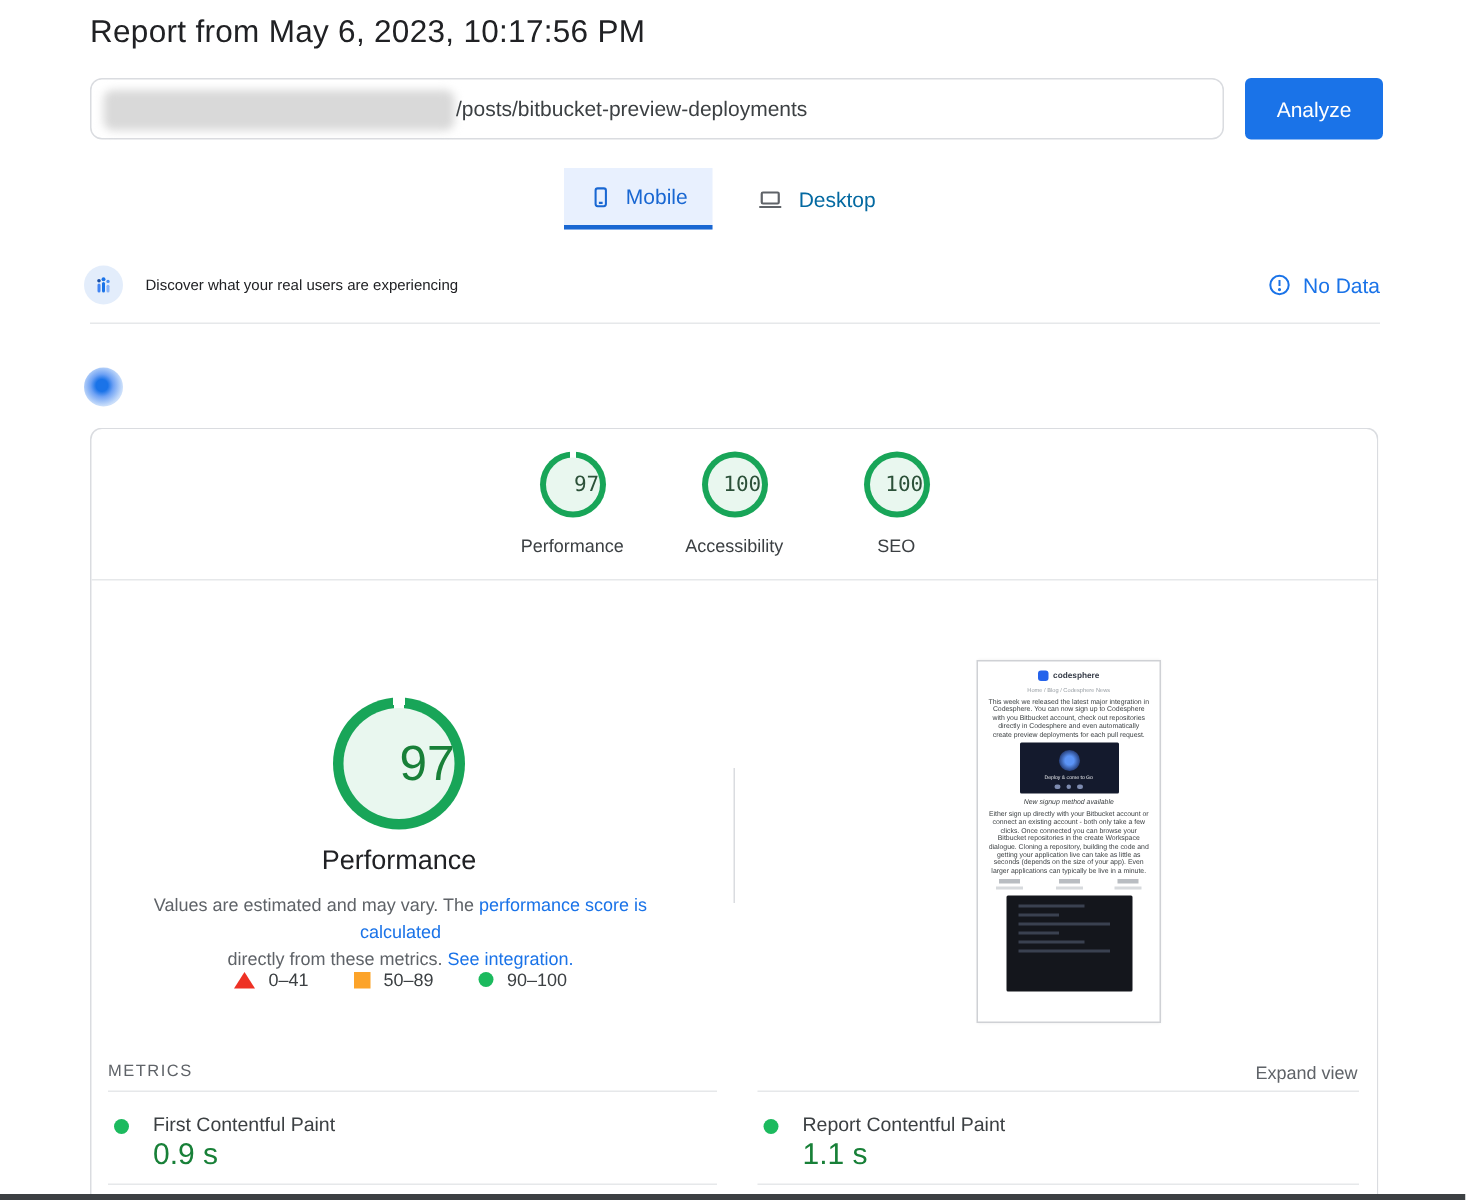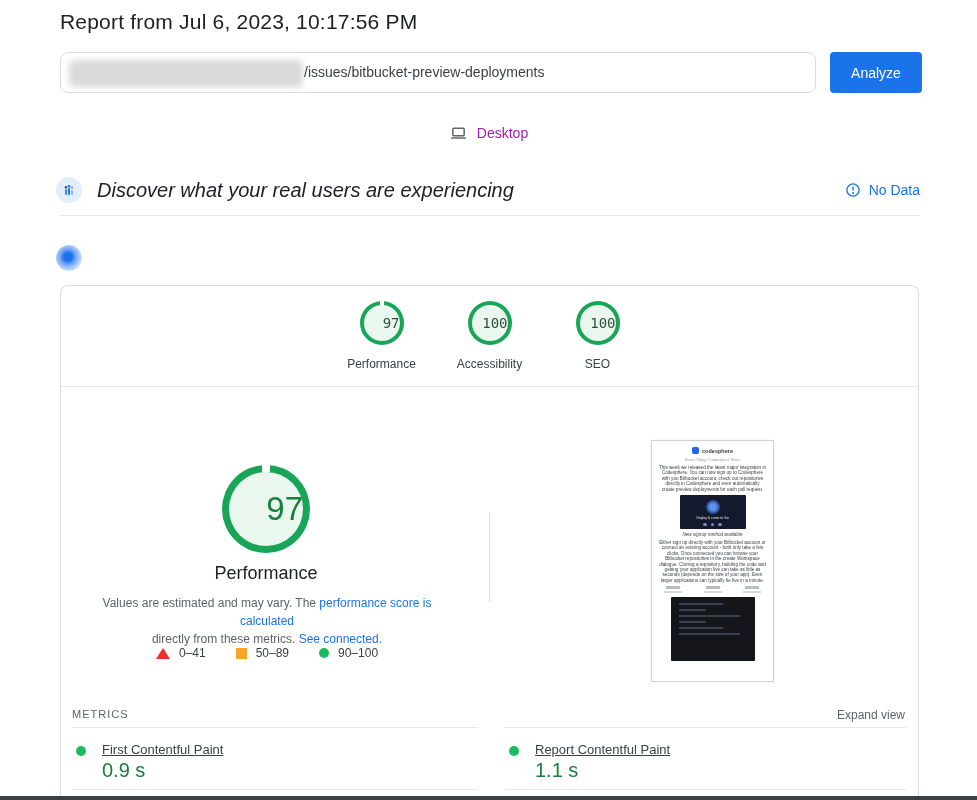--- a/index.html
+++ b/index.html
@@ -20,30 +20,30 @@
     border-radius:6px; filter:blur(3px); }
   .url-text { left:243px; top:0; line-height:39px; font-size:14px; color:#3c4043; white-space:nowrap; }
   .analyze-btn { left:830px; top:52px; width:92px; height:41px; background:var(--accent-blue);
     border-radius:4px; color:#fff; font-size:14px; font-weight:500;
     display:flex; align-items:center; justify-content:center; cursor:pointer; }
 
   
   .tabs { left:0; top:112px; width:977px; height:41px; display:flex; justify-content:center; gap:12px; }
   .tab { height:41px; display:flex; align-items:center; gap:9px; padding:0 17px; font-size:14px; cursor:pointer; }
   .tab.active { background:#e8f0fe; color:#1967d2; font-weight:500; border-bottom:3px solid #1967d2; }
-  .tab.inactive { color:#a21caf; }
+  .tab.inactive { color:#0369a1; }
 
   
   .section-row { left:56px; top:170px; width:864px; height:40px; display:flex; align-items:center; }
   .section-row.second { top:238px; }
   .section-icon { width:26px; height:26px; border-radius:50%; flex:0 0 auto;
     display:flex; align-items:center; justify-content:center; }
   .field-icon { background:#e3edfb; }
   .lab-icon { background:radial-gradient(circle at 46% 46%, #1a73e8 0 20%, #6fa2f4 38%, #c8ddfa 68%, #e8f0fe 100%); }
-  .section-title { margin-left:15px; font-size:20px; color:#202124;font-style:italic; }
+  .section-title { margin-left:15px; font-size:10px; color:#202124; }
   .nodata { margin-left:auto; display:flex; align-items:center; gap:8px;
     color:var(--accent-blue); font-size:14px; cursor:pointer; }
   .divider1 { left:60px; top:215px; width:860px; height:1px; background:#e6e8ea; }
 
   
   .card { left:60px; top:285px; width:859px; height:515px; background:#fff;
     border:1px solid #dadce0; border-bottom:none; border-radius:8px 8px 0 0; }
 
   
   .scores-row { left:60px; top:301px; width:859px; display:flex; justify-content:center; }
@@ -100,39 +100,48 @@
   .t-media2 i { display:block; height:2px; background:#3a4150; border:none; }
   .t-media2 i.short { width:40%; } .t-media2 i.mid { width:65%; } .t-media2 i.long { width:90%; }
 
   
   .metrics-heading { left:72px; top:708px; font-size:11px; letter-spacing:1px; color:#5f6368; }
   .expand-view { top:708px; right:72px; font-size:12px; color:#5f6368; cursor:pointer; }
   .mline { height:1px; background:#e6e8ea; top:727px; }
   .mline.l { left:72px; width:406px; } .mline.r { left:505px; width:401px; }
   .mline2 { top:789px; }
   .metric-dot { width:10px; height:10px; border-radius:50%; background:var(--legend-green); top:746px; }
-  .metric-name { top:742px; font-size:13px; color:#3c4043;text-decoration:underline; }
+  .metric-name { top:742px; font-size:13px; color:#3c4043; }
   .metric-value { top:759px; font-size:20px; color:var(--value-green);text-align:right; }
 
   .dark-band { left:0; top:796px; width:977px; height:4px; background:#3c4043; }
 
   svg { display:block; }
 </style>
 </head>
 <body>
 
-<div class="abs report-title">Report from Jul 6, 2023, 10:17:56 PM</div>
+<div class="abs report-title">Report from May 6, 2023, 10:17:56 PM</div>
 
 <div class="abs url-field">
   <div class="abs url-blur"></div>
-  <span class="abs url-text">/issues/bitbucket-preview-deployments</span>
+  <span class="abs url-text">/posts/bitbucket-preview-deployments</span>
 </div>
 <div class="abs analyze-btn">Analyze</div>
 
 <div class="abs tabs">
+  <div class="tab active">
+    <span>
+      <svg width="15" height="17" viewBox="0 0 24 24" fill="none" stroke="#1967d2" stroke-width="2.2">
+        <rect x="6.5" y="2.5" width="11" height="19" rx="2.2"></rect>
+          <line x1="10" y1="18" x2="14" y2="18"></line>
+      </svg>
+    </span>
+    <span>Mobile</span>
+  </div>
   <div class="tab inactive">
     <span>
       <svg width="19" height="16" viewBox="0 0 24 24" fill="none" stroke="#5f6368" stroke-width="2.2">
         <rect x="3.5" y="5" width="17" height="11" rx="1.2"></rect>
           <line x1="1" y1="19.5" x2="23" y2="19.5"></line>
       </svg>
     </span>
     <span>Desktop</span>
   </div>
 </div>
@@ -195,21 +204,21 @@
   </div>
 </div>
 <div class="abs card-divider"></div>
 
 <div class="abs ring big-ring" style="background: conic-gradient(from 0.015turn, rgb(24, 165, 88) 0deg, rgb(24, 165, 88) 0.97turn, transparent 0.97turn);">
   <div class="ring-fill">
       <span>97</span>
     </div>
 </div>
 <div class="abs perf-label">Performance</div>
-<p class="abs disclaimer"><span>Values are estimated and may vary. The </span><a>performance score is calculated</a><br><span>directly from these metrics. </span><a>See connected.</a></p>
+<p class="abs disclaimer"><span>Values are estimated and may vary. The </span><a>performance score is calculated</a><br><span>directly from these metrics. </span><a>See integration.</a></p>
 
 <div class="abs legend">
   <div class="legend-item">
     <span class="tri"></span>
     <span>0–41</span>
   </div>
   <div class="legend-item">
     <span class="sq"></span>
     <span>50–89</span>
   </div>

